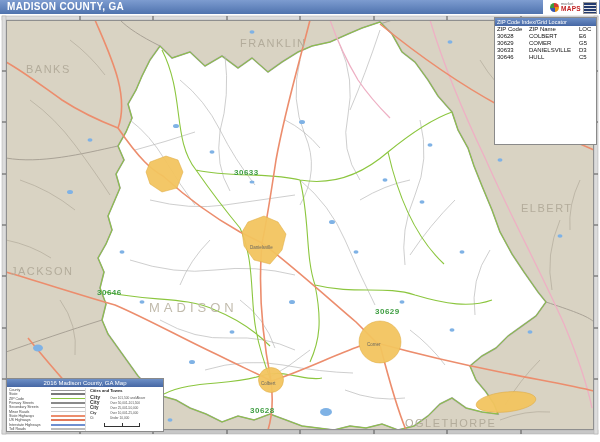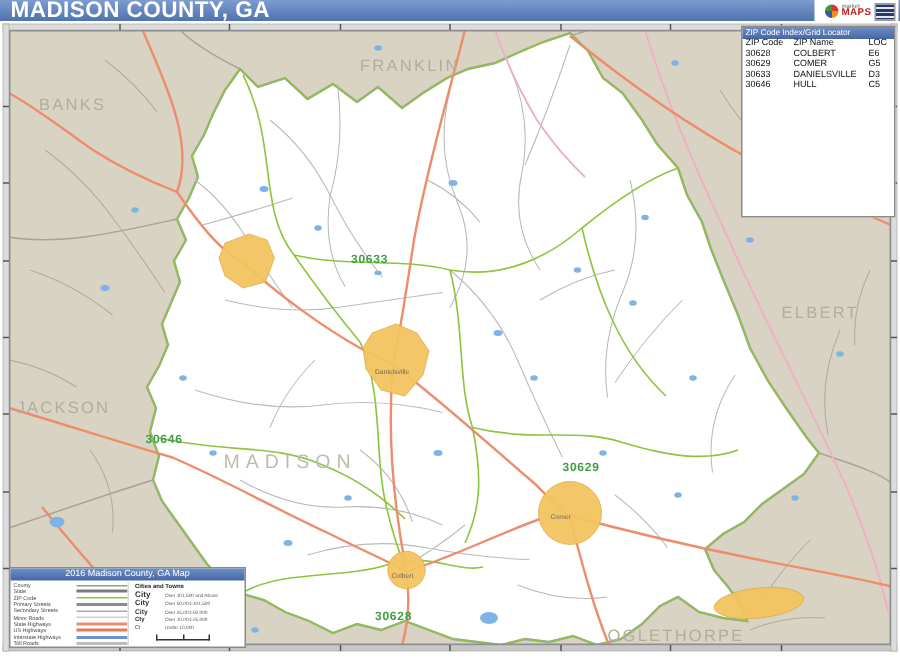--- a/index.html
+++ b/index.html
@@ -2,21 +2,21 @@
 <html><head>
 <meta charset="utf-8">
 <style>
   html,body{margin:0;padding:0;background:#fff;}
   #page{position:relative;width:600px;height:442px;background:#fff;overflow:hidden;
         font-family:"Liberation Sans",sans-serif;}
 
   
   .titlebar{position:absolute;left:0;top:0;width:600px;height:14px;
     background:linear-gradient(#7d9cd0,#4f73ae);
-    color:#fff;font-size:15px;font-weight:bold;line-height:14px;padding-left:7px;
+    color:#fff;font-size:10px;font-weight:bold;line-height:14px;padding-left:7px;
     box-sizing:border-box;letter-spacing:.3px;}
 
   
   .logo{position:absolute;right:1px;top:0;width:56px;height:15px;background:#fff;
     display:flex;align-items:center;justify-content:flex-end;gap:2px;padding:1px 2px;box-sizing:border-box;}
   .logo-globe{width:9px;height:9px;border-radius:50%;
     background:conic-gradient(#d23a2e 0 25%,#e8920e 25% 50%,#3657b0 50% 75%,#3d9a3d 75%);}
   .logo-words{display:flex;flex-direction:column;line-height:1;}
   .logo-top{font-size:4px;color:#666;}
   .logo-main{font-size:6.5px;font-weight:bold;color:#c22222;letter-spacing:.3px;}

